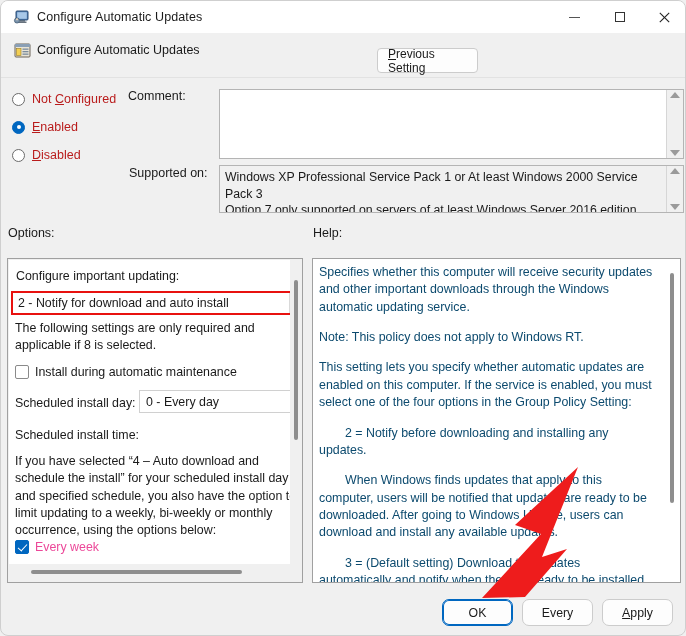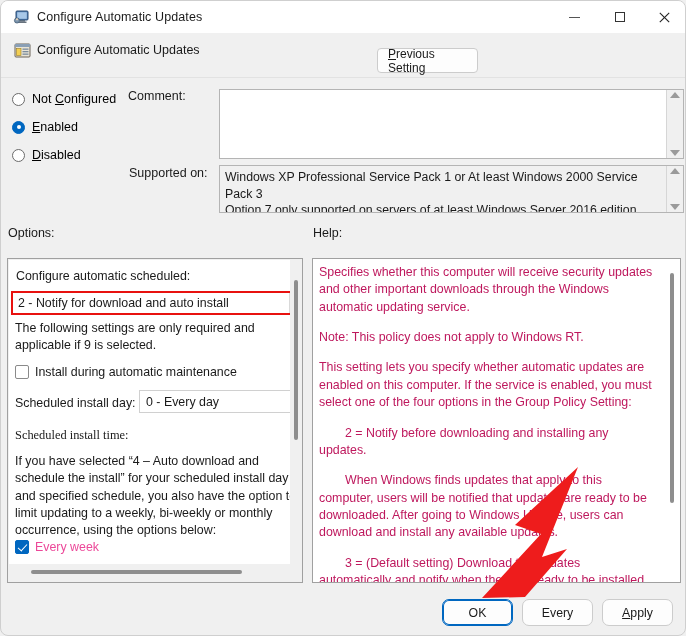--- a/index.html
+++ b/index.html
@@ -72,21 +72,21 @@
     padding: 0 10px;
   }
   #btn-prev { left: 376px; width: 101px; }
   #btn-next { left: 484px; width: 101px; }
   .acc { text-decoration: underline; }
 
   
   .radio-row {
     position: absolute; left: 11px;
     display: flex; align-items: center;
-    font-size: 12.5px; color: #000000;
+    font-size: 12.5px; color: #b91c1c;
   }
   #r-notcfg { top: 91px; }
   #r-enabled { top: 119px; justify-content: flex-end; }
   #r-disabled { top: 147px; }
   .radio-dot {
     width: 13px; height: 13px; border-radius: 50%;
     border: 1px solid #6b6b6b; background: #fff;
     margin-right: 7px; flex: 0 0 auto;
     position: relative;
   }
@@ -228,21 +228,21 @@
     transform: rotate(42deg);
   }
   #opt-lbl-day { left: 6px; top: 135px; }
   #opt-combo-day {
     position: absolute; left: 130px; top: 130px;
     width: 165px; height: 23px;
     background: #fff; border: 1px solid #d0d0d0;
     display: flex; align-items: center;
   }
   #opt-combo-day span { padding-left: 6px; font-size: 12.4px; color: #1a1a1a; }
-  #opt-lbl-time { left: 6px; top: 167px; font-family: Liberation Serif, serif; }
+  #opt-lbl-time { left: 6px; top: 167px; }
   #opt-combo-time {
     position: absolute; left: 130px; top: 162px;
     width: 135px; height: 23px;
     background: #fff; border: 1px solid #d0d0d0;
     display: flex; align-items: center;
   }
   #opt-combo-time span { padding-left: 6px; font-size: 12.4px; color: #1a1a1a; }
   .chev {
     margin-left: auto; margin-right: 9px;
     width: 8px; height: 8px;
@@ -258,21 +258,21 @@
   
   #help-panel {
     position: absolute; left: 311px; top: 257px;
     width: 369px; height: 325px;
     background: #fff; border: 1px solid #a0a0a0;
     overflow: hidden;
   }
   #help-text {
     position: absolute; left: 0; top: 0;
     width: 348px; padding: 5px 6px 0 6px;
-    font-size: 12.4px; color: #be185d; line-height: 1.4;
+    font-size: 12.4px; color: #0c4a6e; line-height: 1.4;
   }
   #help-text p { margin: 0 0 13px 0; }
   #help-text p.ind { text-indent: 26px; }
   #help-scroll-thumb {
     position: absolute; right: 6px; top: 14px;
     width: 4px; height: 230px;
     background: #8e8e8e; border-radius: 2px;
   }
 
   
@@ -382,28 +382,28 @@
       <div class="tri-dn"></div>
     </div>
   </div>
 
   <div id="lbl-options">Options:</div>
   <div id="lbl-help">Help:</div>
 
   <div id="options-panel">
     <div id="options-inner">
 
-      <div class="opt-label" id="opt-cfg-label">Configure automatic scheduled:</div>
+      <div class="opt-label" id="opt-cfg-label">Configure important updating:</div>
 
       <div id="opt-combo1">
         <span>2 - Notify for download and auto install</span>
       </div>
       <div id="redbox"></div>
 
-      <div class="opt-label" id="opt-note1">The following settings are only required and applicable if 9 is selected.</div>
+      <div class="opt-label" id="opt-note1">The following settings are only required and applicable if 8 is selected.</div>
 
       <div id="opt-chk-maint">
         <div class="cb"></div>
         <span style="font-size:12.4px;color:#1a1a1a;">Install during automatic maintenance</span>
       </div>
 
       <div class="opt-label" id="opt-lbl-day">Scheduled install day:</div>
       <div id="opt-combo-day">
         <span>0 - Every day</span>
       </div>

